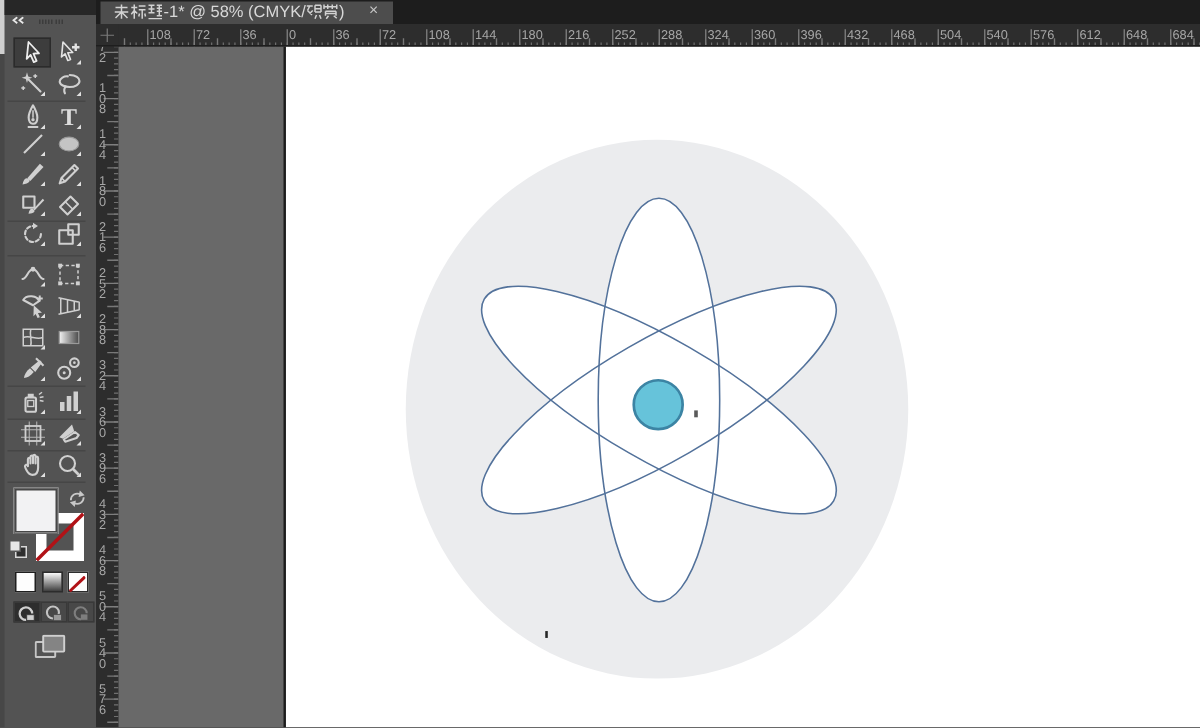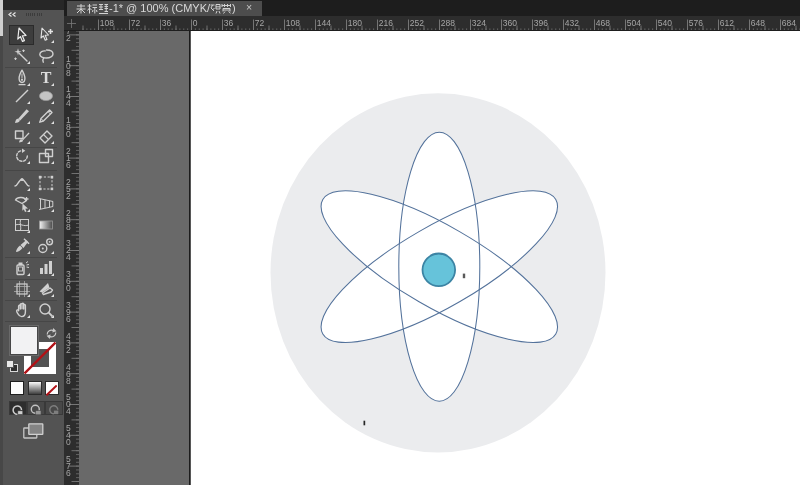--- a/index.html
+++ b/index.html
@@ -199,21 +199,21 @@
     </div>
 
   <div style="position:absolute;left:64px;top:0;width:736px;height:15.5px;background:#1d1d1d;">
       <div style="position:absolute;left:3px;top:1px;width:195px;height:14.5px;background:#4d4d4d;"></div>
       <div style="position:absolute;left:12px;top:1.5px;height:13px;color:#d8d8d8;font-size:11px;white-space:nowrap;"><svg width="11" height="11" viewBox="0 0 11 11" style="vertical-align:-1px">
           <path d="M1 3 L9 3 M0.5 6 L9.5 6 M5 1 L5 10.5 M5 6 L1 10 M5 6 L9 10" stroke="#d2d2d2" stroke-width="1" fill="none"></path>
         </svg><svg width="11" height="11" viewBox="0 0 11 11" style="vertical-align:-1px">
           <path d="M2.5 1 L2.5 10.5 M0.5 3 L4.5 3 M2.5 5 L0.5 7.5 M2.5 5 L4.5 7 M5.5 2 L10 2 M5.5 4.5 L10 4.5 M7.8 4.5 L7.8 10.5 M6 7 L5.5 9 M9.5 7 L10 9" stroke="#d2d2d2" stroke-width="1" fill="none"></path>
         </svg><svg width="11" height="11" viewBox="0 0 11 11" style="vertical-align:-1px">
           <path d="M1 1.5 L5 1.5 M1 4 L5 4 M1 6.5 L5 6.5 M3 1.5 L3 6.5 M1 10.5 L10 10.5 M6.5 1.5 L10 1.5 M6.5 3.5 L10 3.5 M6.5 5.5 L10 5.5 M8.2 1.5 L8.2 8.5 M6.5 8.5 L10 8.5" stroke="#d2d2d2" stroke-width="1" fill="none"></path>
-        </svg><span style="vertical-align:1.5px;">-1* @ 100% (CMYK/</span><svg width="11" height="11" viewBox="0 0 11 11" style="vertical-align:-1px">
+        </svg><span style="vertical-align:1.5px;">-1* @ 58% (CMYK/</span><svg width="11" height="11" viewBox="0 0 11 11" style="vertical-align:-1px">
           <path d="M0.5 2 L4.5 2 M2.5 2 L1 5 M1 5 L4 8 M4.5 5 L2.5 7 M6 1.5 L10 1.5 M6 3.8 L10 3.8 M6 6 L10 6 M6 1.5 L6 6 M10 1.5 L10 6 M7 8 L6 10.5 M9 8 L10 10.5" stroke="#d2d2d2" stroke-width="1" fill="none"></path>
         </svg><svg width="11" height="11" viewBox="0 0 11 11" style="vertical-align:-1px">
           <path d="M1 1 L1 4 M3.5 1 L3.5 4 M1 2.5 L10 2.5 M6.5 1 L6.5 4 M9.5 1 L9.5 4 M2 5.5 L9 5.5 M2 5.5 L2 8.5 M9 5.5 L9 8.5 M2 7 L9 7 M4 8.5 L2.5 10.5 M7.5 8.5 L9.5 10.2" stroke="#d2d2d2" stroke-width="1" fill="none"></path>
         </svg><span style="vertical-align:1.5px;">)</span></div>
       <div style="position:absolute;left:178px;top:1px;width:14px;height:14px;color:#c6c6c6;font-size:10.5px;text-align:center;">×</div>
     </div>
 
   <div style="position:absolute;left:64px;top:15.5px;width:736px;height:15px;background:#2d2d2d;"><svg width="736" height="15" viewBox="0 0 736 15" style="">
         <line x1="19.00" y1="12.4" x2="19.00" y2="15" stroke="#707070" stroke-width="0.8"></line>
         <line x1="22.88" y1="12.4" x2="22.88" y2="15" stroke="#707070" stroke-width="0.8"></line>

